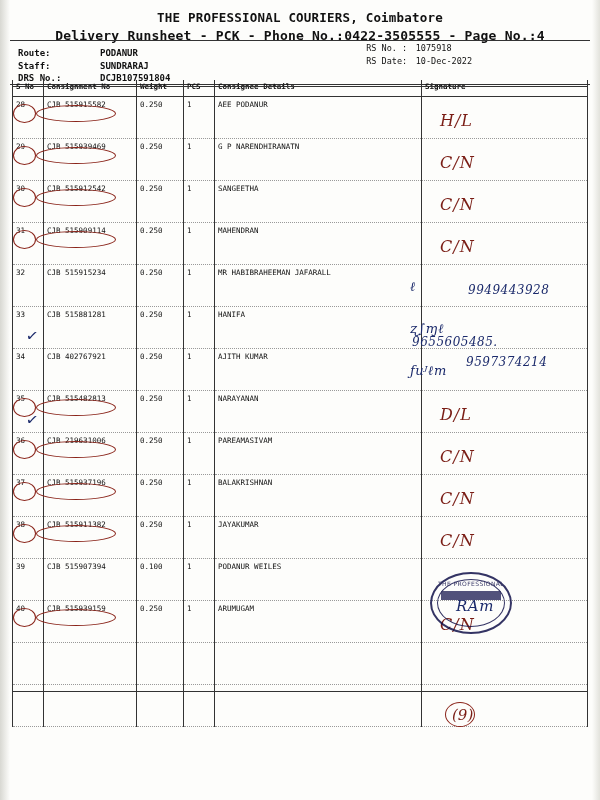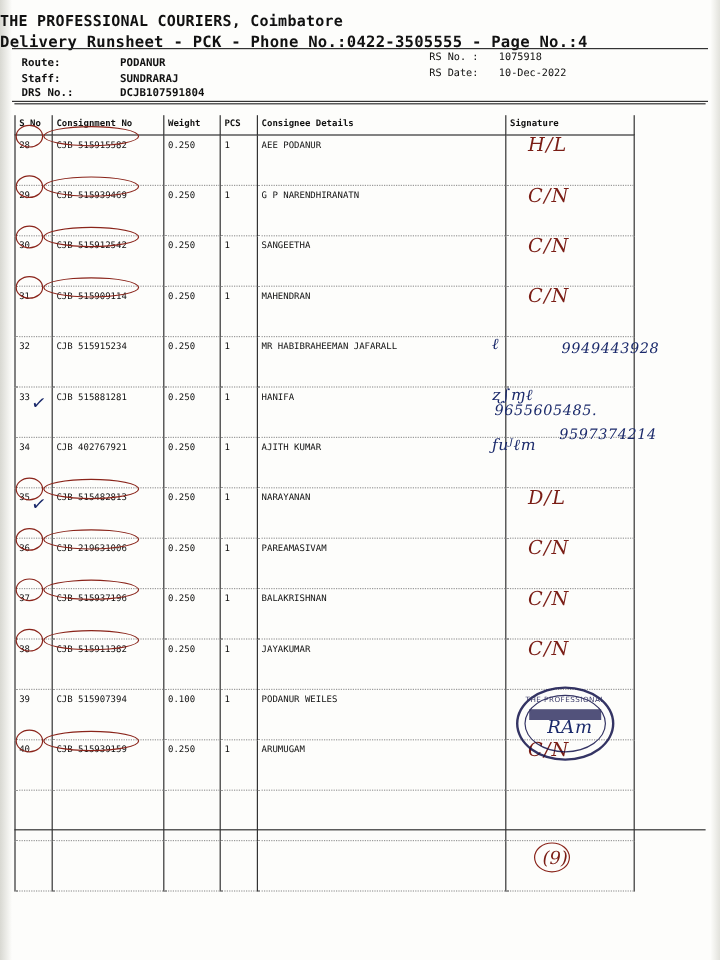--- a/index.html
+++ b/index.html
@@ -34,20 +34,21 @@
     position: absolute;
     right: 0; top: 0; bottom: 0;
     width: 8px;
     background: linear-gradient(to left, #e2e2dc, rgba(255,255,255,0));
     pointer-events: none;
   }
 
   .header {
     position: absolute;
     left: 0; right: 0; top: 10px;
+    text-align: center;
   }
   .company {
     font-size: 12.5px;
     font-weight: bold;
     letter-spacing: 0.2px;
   }
   .subtitle {
     font-size: 13px;
     font-weight: bold;
     margin-top: 3px;
@@ -55,21 +56,21 @@
   }
 
   .rsblock {
     position: absolute;
     right: 128px;
     top: 42px;
     font-size: 8.5px;
     line-height: 13px;
     text-align: left;
   }
-  .rsblock .lbl { display: inline-block; width: 58px; }
+  .rsblock .lbl { display: inline-block; width: 58px; text-align: center; }
 
   .routeblock {
     position: absolute;
     left: 18px;
     top: 47px;
     font-size: 9px;
     line-height: 12.5px;
     font-weight: bold;
   }
   .routeblock .lbl { display: inline-block; width: 82px; font-weight: bold; }
@@ -80,22 +81,22 @@
     left: 10px;
     right: 10px;
     border-top: 1px solid #333;
   }
   .hr.top { top: 40px; }
   .hr.bottom { top: 84px; }
 
   table.grid {
     position: absolute;
     left: 12px;
-    top: 96px;
-    width: 517px;
+    top: 80px;
+    width: 576px;
     border-collapse: collapse;
     font-size: 7.5px;
   }
   table.grid th, table.grid td {
     border-left: 1px solid #333;
     border-right: 1px solid #333;
     padding: 0 3px;
     vertical-align: top;
   }
   table.grid thead th {

